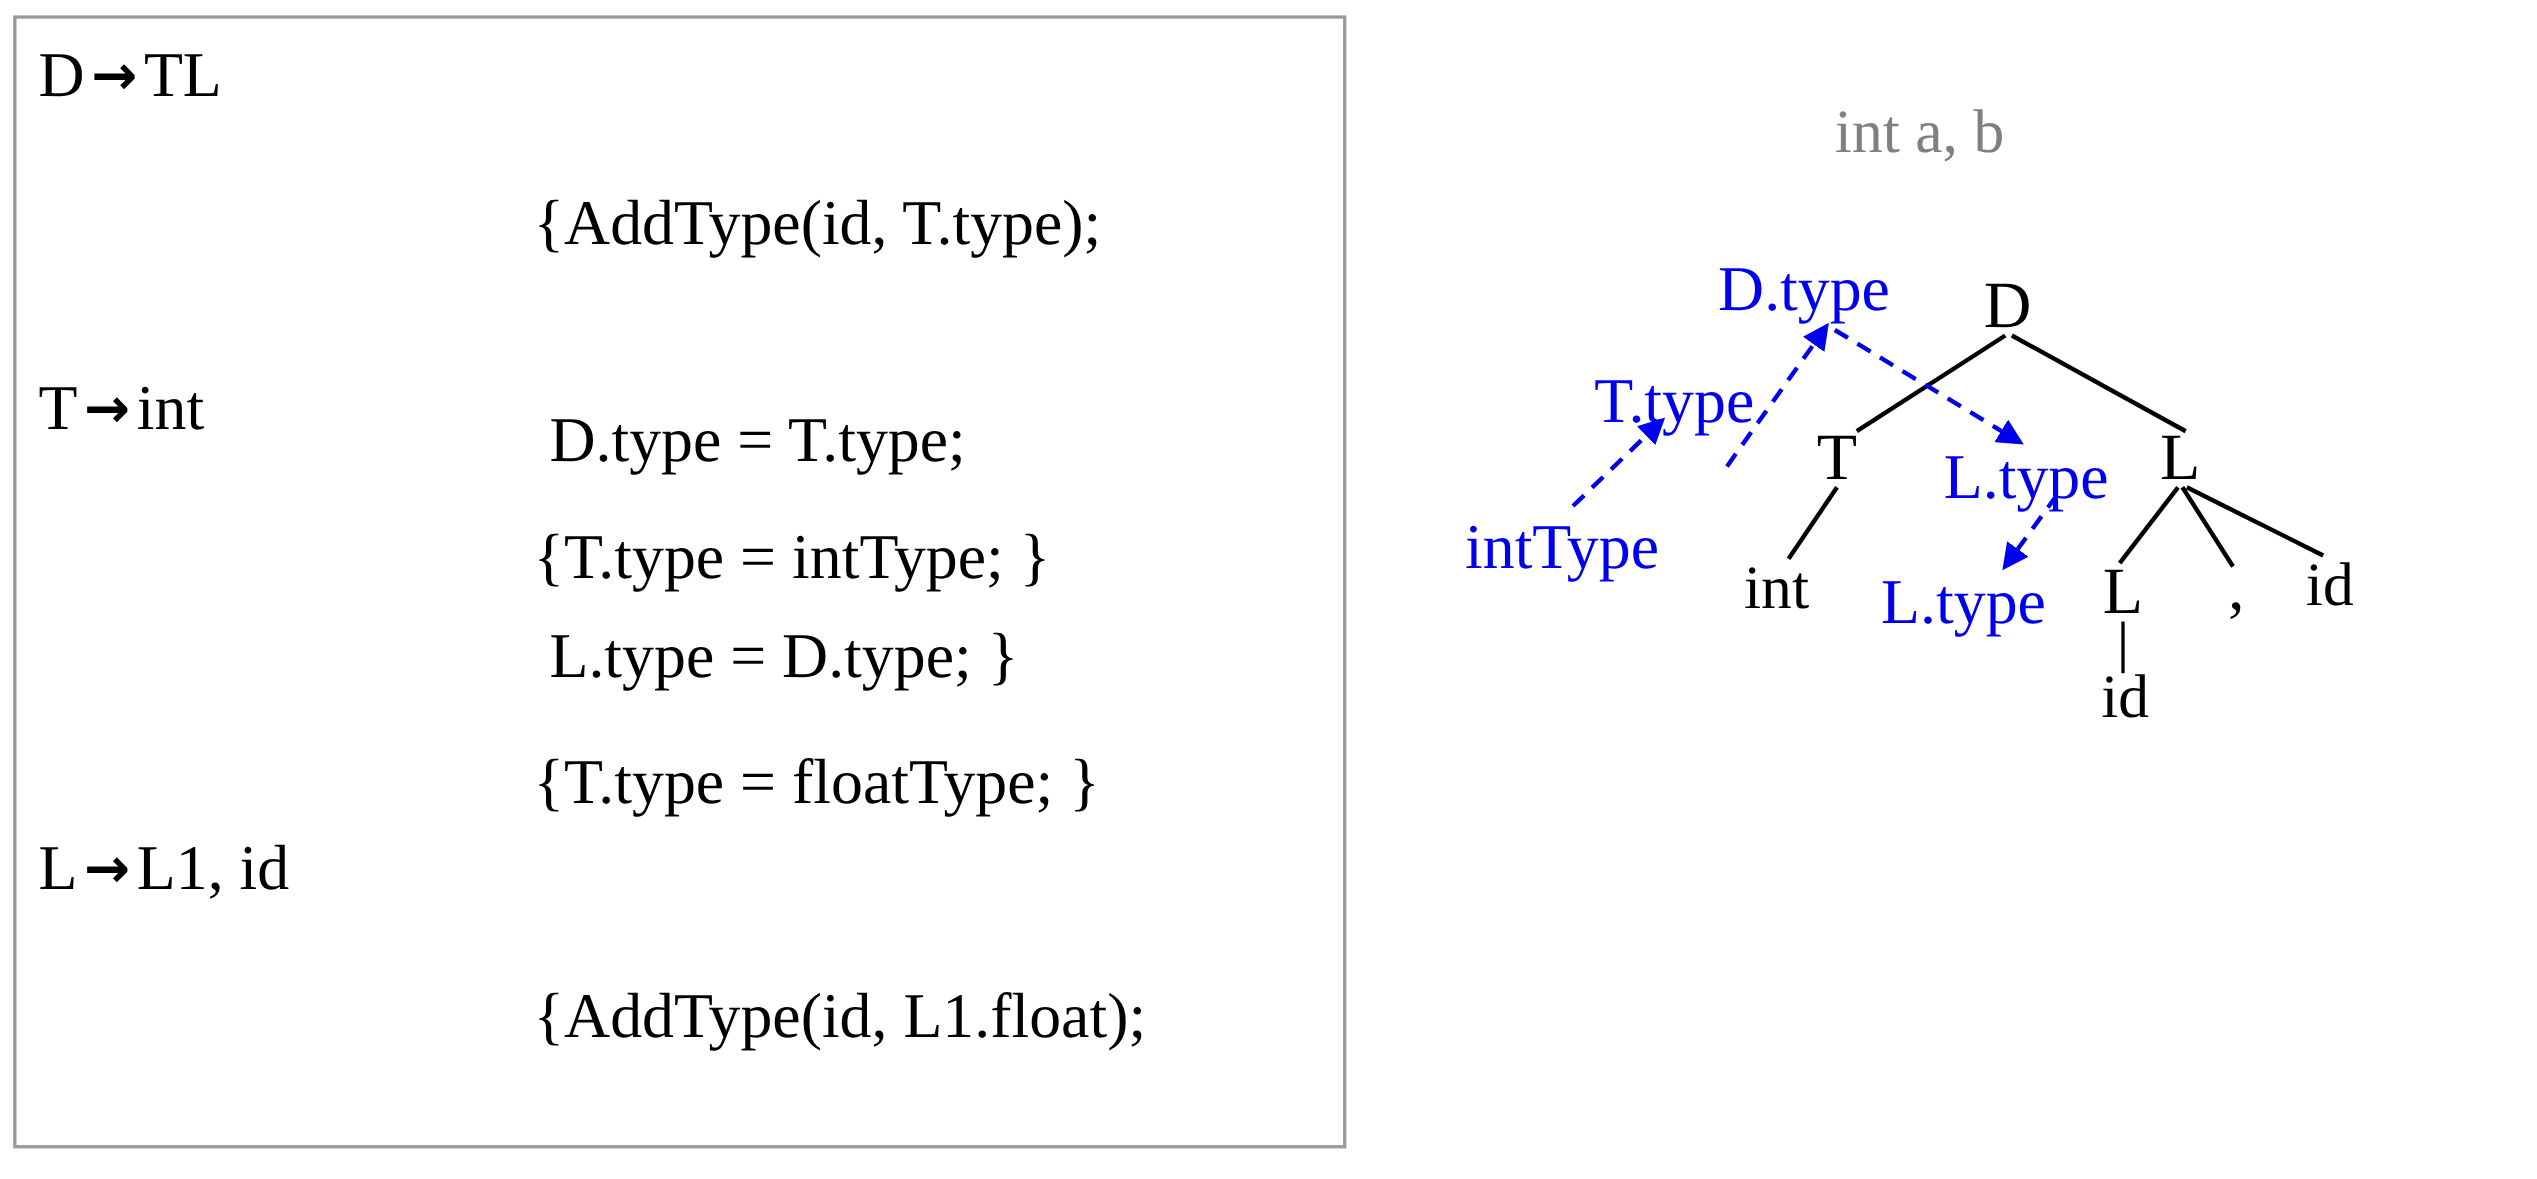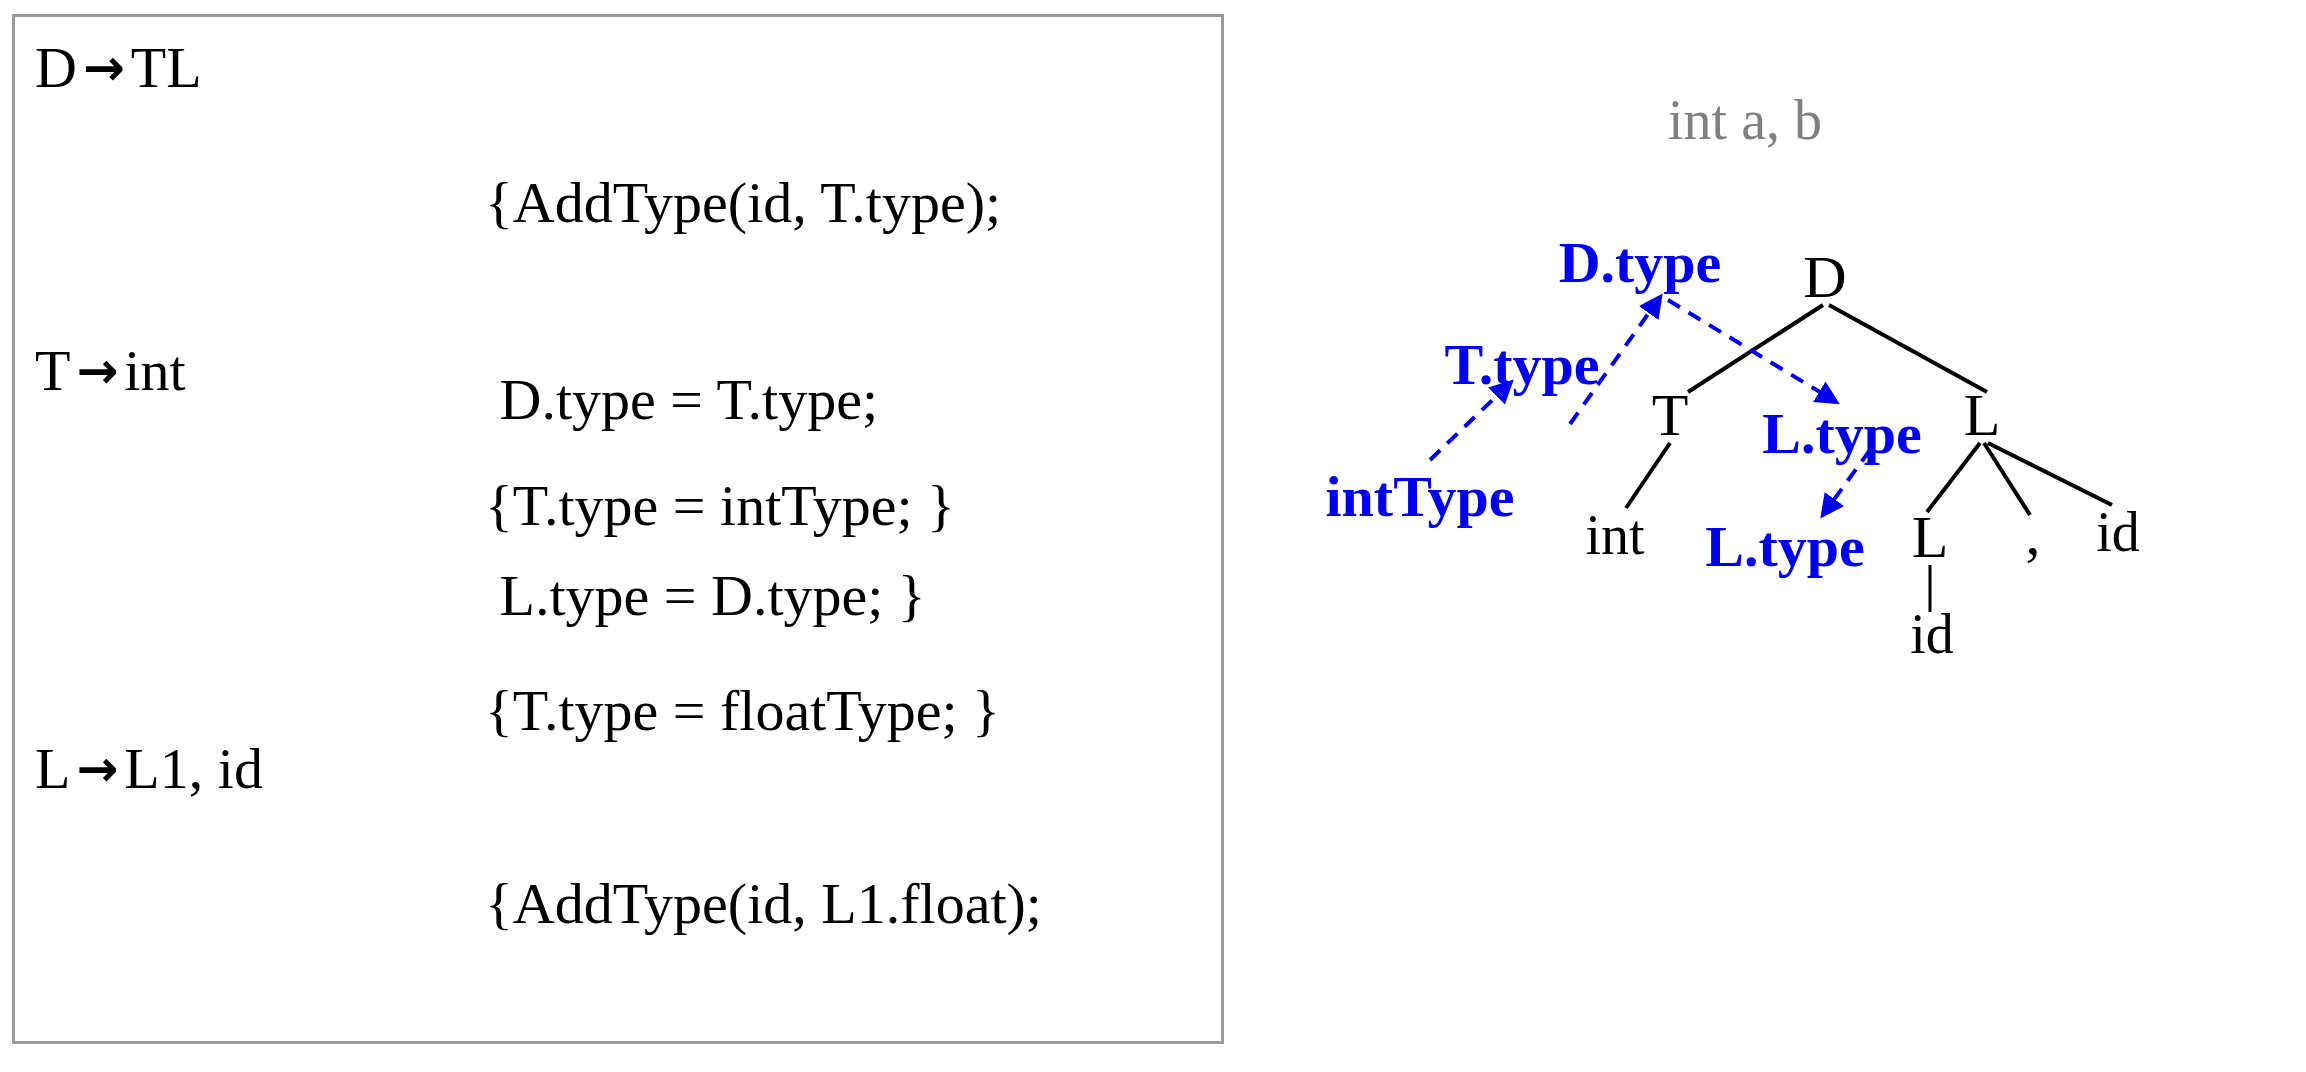--- a/index.html
+++ b/index.html
@@ -23,21 +23,21 @@
   .actline{display:block;white-space:pre;}
 
   
   #tree-panel{position:absolute;left:1240px;top:0;width:1066px;height:1072px;}
   #tree-svg{position:absolute;left:0;top:0;width:1066px;height:1072px;}
 
   .tnode{position:absolute;font-size:60px;color:#000;white-space:nowrap;
       line-height:1;transform:translate(-50%,-50%);}
   .tnode.small{font-size:56px;}
   .attr{position:absolute;font-size:58px;color:#0000ee;white-space:nowrap;
-      line-height:1;transform:translate(-50%,-50%);font-weight:bold;text-align:right;}
+      line-height:1;transform:translate(-50%,-50%);font-weight:normal;text-align:right;}
   .srcline{position:absolute;font-size:56px;color:#808080;white-space:nowrap;
       line-height:1;transform:translate(-50%,-50%);}
 </style>
 </head>
 <body>
 
 <div id="root">
 
   <div id="grammar-box">
 
@@ -60,21 +60,21 @@
         <span class="actline"> L.type = D.type; }</span>
       </div>
     </div>
 
     <div class="rule" style="top:530px;left:0;right:0;height:80px;">
       <div class="act">
         <span class="actline">{T.type = floatType; }</span>
       </div>
     </div>
 
-    <div class="rule" style="top:723px;left:0;right:0;height:160px;">
+    <div class="rule" style="top:743px;left:0;right:0;height:160px;">
       <div class="lhs">
         <span>L</span><span class="arrow">→</span><span>L1, id</span>
       </div>
       <div class="act">
         <span class="actline">{AddType(id, L1.float);</span>
         
       </div>
     </div>
 
 

